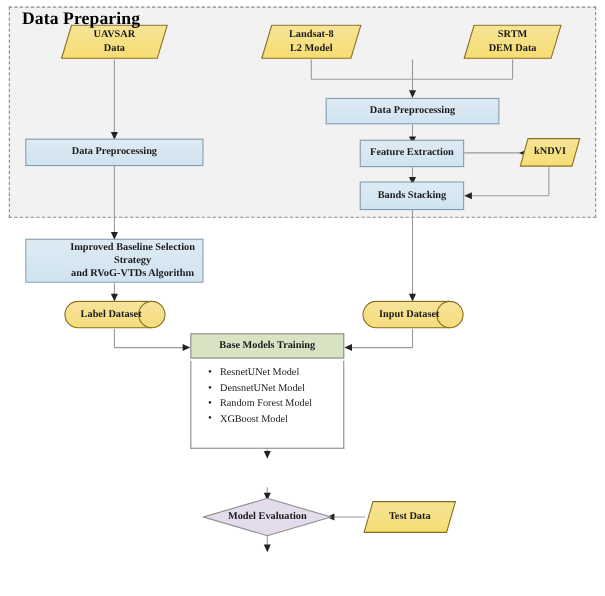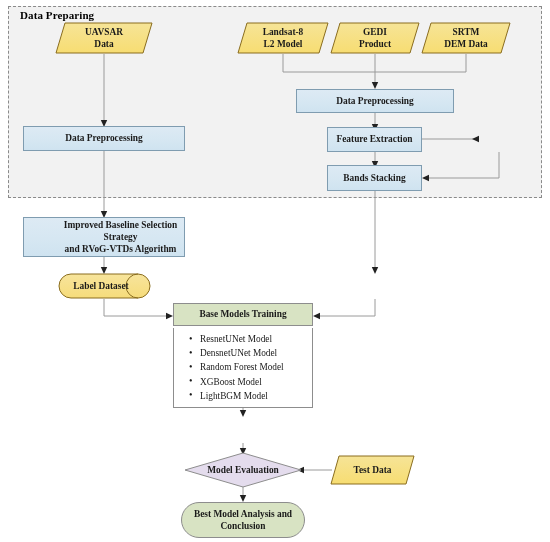--- a/index.html
+++ b/index.html
@@ -27,21 +27,21 @@
     width: 534px;
     height: 192px;
     border: 1.5px dashed #8a8a8a;
     background: #f2f2f2;
     box-sizing: border-box;
   }
   .group-title {
     position: absolute;
     left: 20px;
     top: 9px;
-    font-size: 11px;
+    font-size: 16px;
     font-weight: bold;
     letter-spacing: .1px;
     color: #000;
     white-space: nowrap;
     z-index: 6;
     font-family: Liberation Serif, serif;
   }
 
   
   .node {
@@ -226,48 +226,45 @@
   <div class="node para" style="left:237px; top:22px; width:92px; height:32px;">
     <svg width="92" height="32" viewBox="0 0 92 32">
       <polygon points="10,1 91,1 82,31 1,31" fill="url(#gy1)" stroke="#8a6d1f" stroke-width="1"></polygon>
     </svg>
     <span class="plabel">
       <span>Landsat-8</span><br>
       <span>L2 Model</span>
     </span>
   </div>
 
-  <div class="node para" style="left:330px; top:22px; width:90px; height:32px;">
-    <svg width="90" height="32" viewBox="0 0 90 32">
-      <polygon points="10,1 89,1 80,31 1,31" fill="url(#gy1)" stroke="#8a6d1f" stroke-width="1"></polygon>
-    </svg>
-    <span class="plabel">
-      <span>GEDI</span><br>
-      <span>Product</span>
-    </span>
-  </div>
 
   <div class="node para" style="left:421px; top:22px; width:90px; height:32px;">
     <svg width="90" height="32" viewBox="0 0 90 32">
       <polygon points="10,1 89,1 80,31 1,31" fill="url(#gy1)" stroke="#8a6d1f" stroke-width="1"></polygon>
     </svg>
     <span class="plabel">
       <span>SRTM</span><br>
       <span>DEM Data</span>
     </span>
   </div>
 
   <div class="node proc" style="left:296px; top:89px; width:158px; height:24px;">
     <span>Data Preprocessing</span>
   </div>
 
   <div class="node proc" style="left:327px; top:127px; width:95px; height:25px;">
     <span>Feature Extraction</span>
   </div>
 
+  <div class="node para" style="left:472px; top:125px; width:56px; height:27px;">
+    <svg width="56" height="27" viewBox="0 0 56 27">
+      <polygon points="8,1 55,1 48,26 1,26" fill="url(#gy1)" stroke="#8a6d1f" stroke-width="1"></polygon>
+    </svg>
+    <span class="plabel">kNDVI</span>
+  </div>
 
   <div class="node proc" style="left:327px; top:165px; width:95px; height:26px;">
     <span>Bands Stacking</span>
   </div>
 
   <div class="node proc" style="left:23px; top:126px; width:162px; height:25px;">
     <span>Data Preprocessing</span>
   </div>
 
   <div class="node proc" style="left:23px; top:217px; width:162px; height:40px;padding-left:33px;">
@@ -284,50 +281,50 @@
           <stop offset="0" stop-color="#f7e49c"></stop>
             <stop offset="1" stop-color="#f6dc7b"></stop>
         </linearGradient>
       </defs>
       <path d="M13,1 H80 a12,12 0 0 1 0,24 H13 a12,12 0 0 1 0,-24 Z" fill="url(#gcy)" stroke="#8a6d1f" stroke-width="1"></path>
       <path d="M80,1 a12,12 0 0 0 0,24" fill="none" stroke="#8a6d1f" stroke-width="1"></path>
     </svg>
     <span class="clabel">Label Dataset</span>
   </div>
 
+  <div class="node cyl" style="left:329px; top:273px; width:93px; height:26px;">
+    <svg width="93" height="26" viewBox="0 0 93 26">
+      <path d="M13,1 H80 a12,12 0 0 1 0,24 H13 a12,12 0 0 1 0,-24 Z" fill="url(#gcy)" stroke="#8a6d1f" stroke-width="1"></path>
+      <path d="M80,1 a12,12 0 0 0 0,24" fill="none" stroke="#8a6d1f" stroke-width="1"></path>
+    </svg>
+    <span class="clabel">Input Dataset</span>
+  </div>
 
   <div class="node green" style="left:173px; top:303px; width:140px; height:23px;">
     <span>Base Models Training</span>
   </div>
 
   <div class="model-panel" style="left:173px; top:328px; width:140px; height:80px;">
     <ul>
       <li>ResnetUNet Model</li>
       <li>DensnetUNet Model</li>
       <li>Random Forest Model</li>
       <li>XGBoost Model</li>
-      <li>LightBGM Model</li>
     </ul>
   </div>
 
 
   <div class="node diamond" style="left:184px; top:452px; width:118px; height:36px;">
     <svg width="118" height="36" viewBox="0 0 118 36">
       <polygon points="59,1 117,18 59,35 1,18" fill="#e4dced" stroke="#8d8d8d" stroke-width="1"></polygon>
     </svg>
     <span class="dlabel">Model Evaluation</span>
   </div>
 
   <div class="node para" style="left:330px; top:455px; width:85px; height:30px;">
     <svg width="85" height="30" viewBox="0 0 85 30">
       <polygon points="9,1 84,1 76,29 1,29" fill="url(#gy1)" stroke="#8a6d1f" stroke-width="1"></polygon>
     </svg>
     <span class="plabel">Test Data</span>
   </div>
 
-  <div class="node terminator" style="left:181px; top:502px; width:124px; height:36px;">
-    <span>
-      <span>Best Model Analysis and</span><br>
-      <span>Conclusion</span>
-    </span>
-  </div>
 
 </div>
 
 </body></html>

